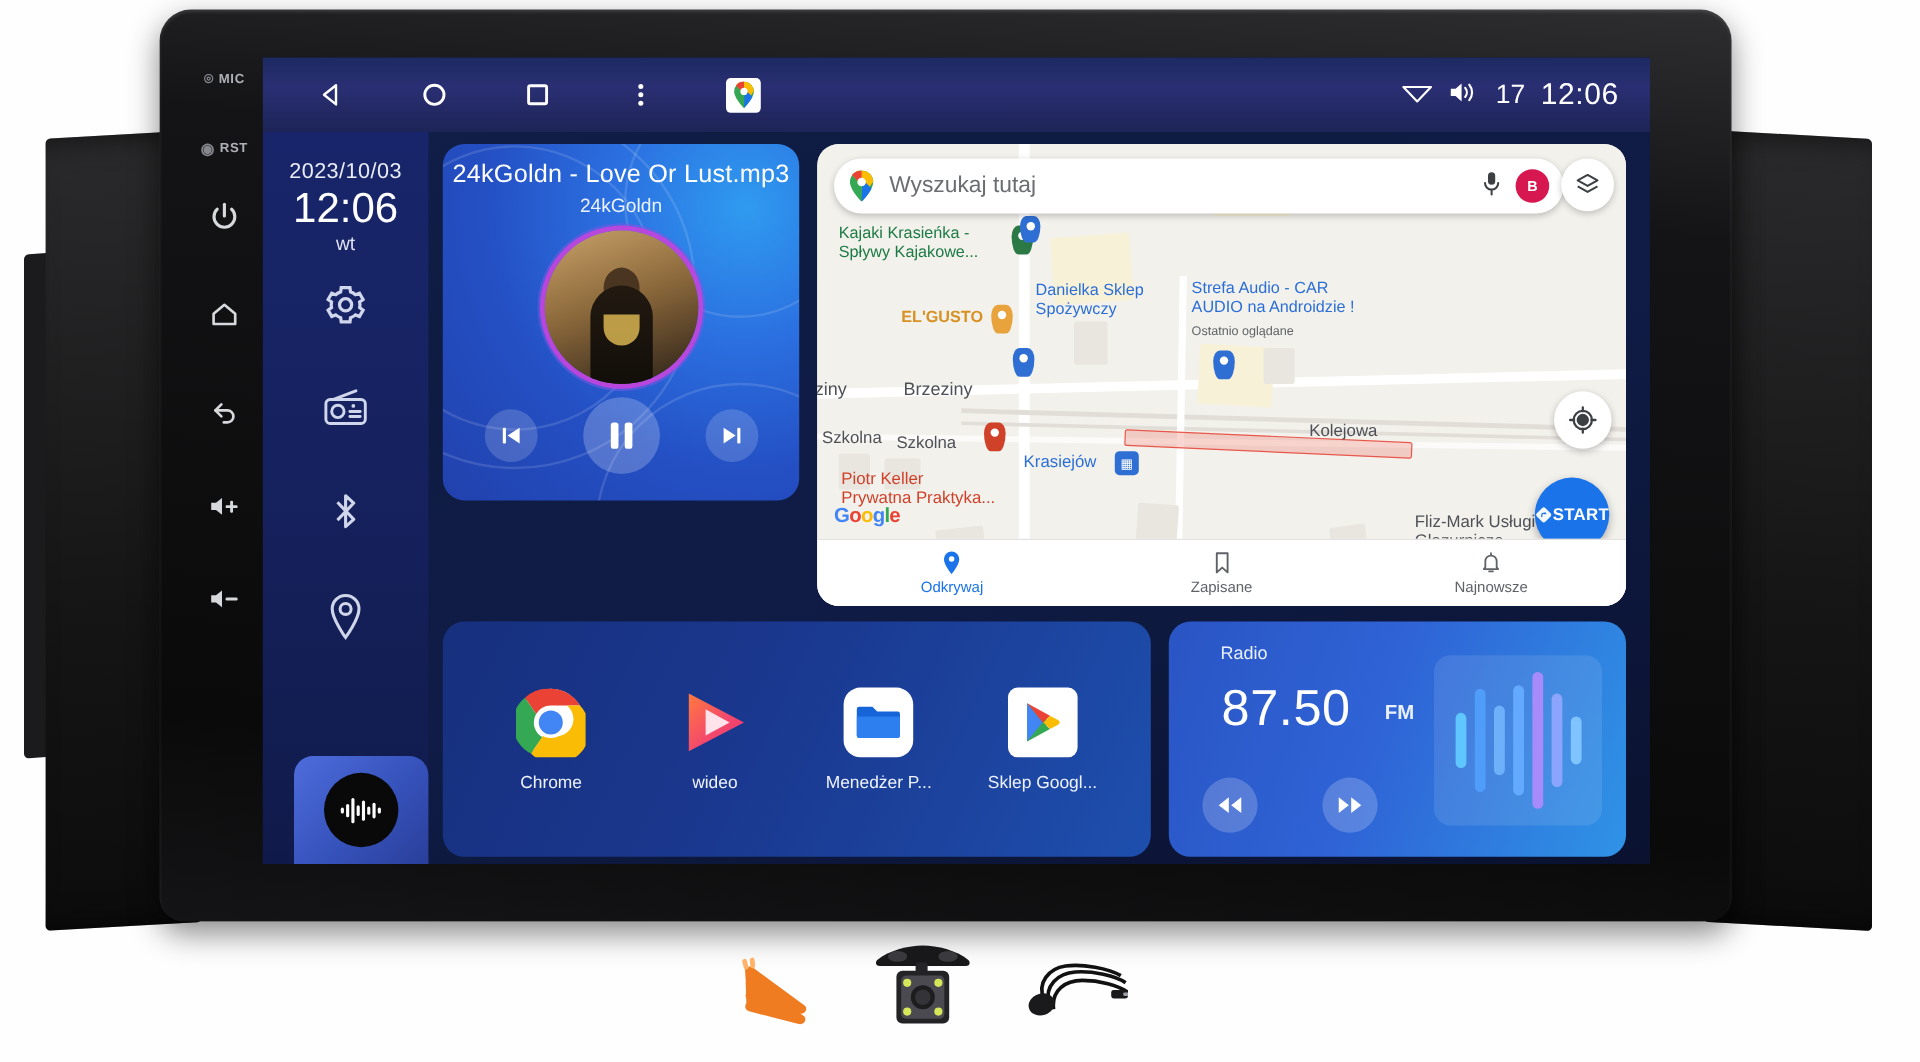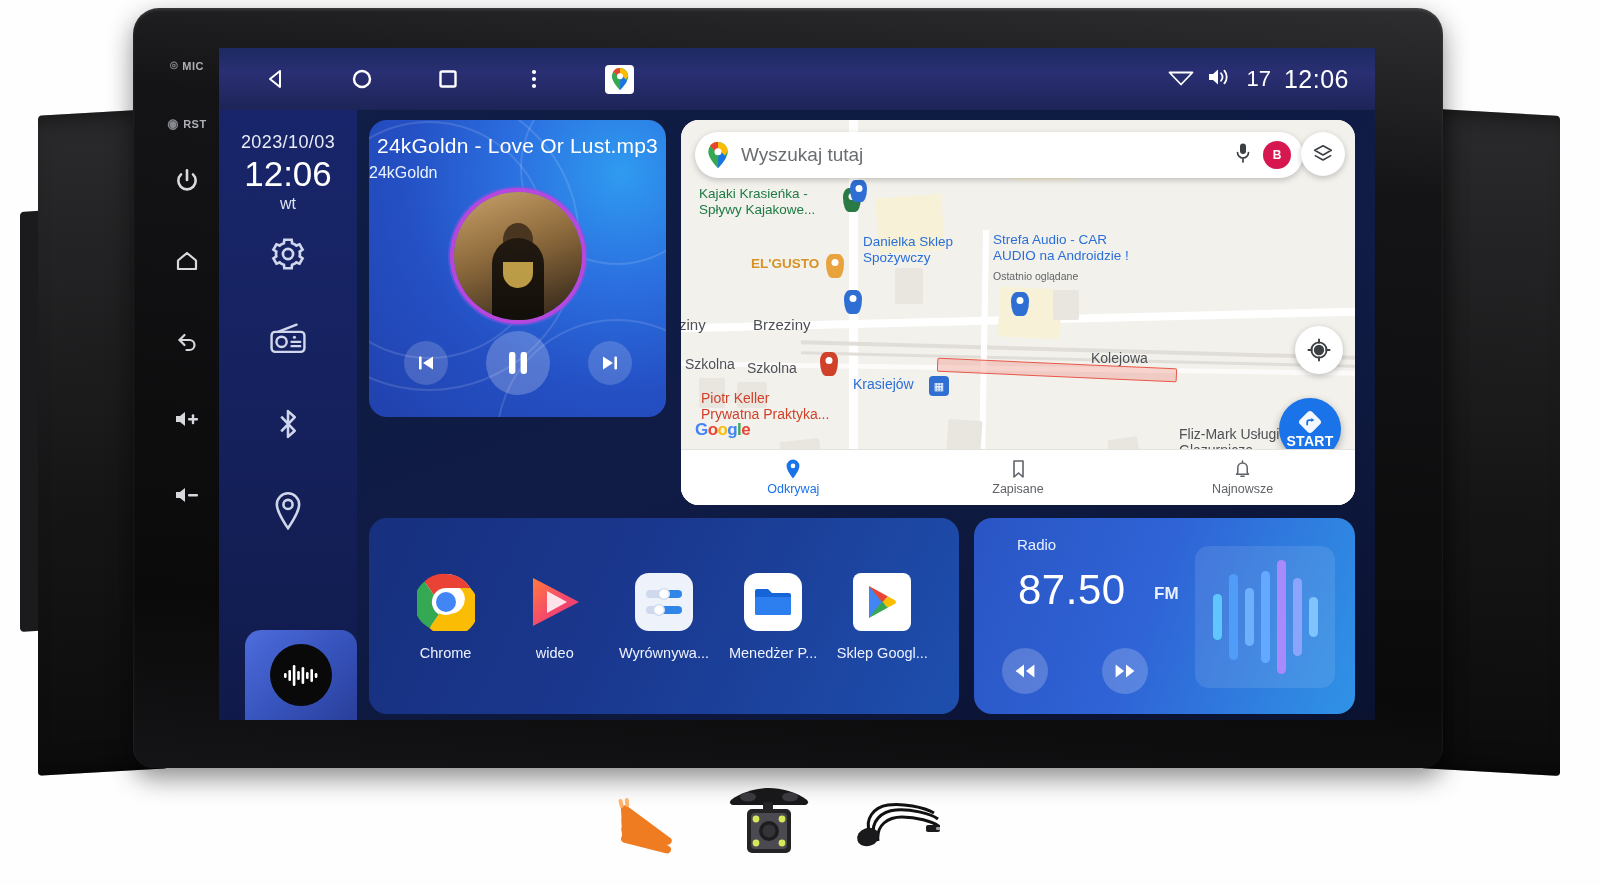--- a/index.html
+++ b/index.html
@@ -68,21 +68,21 @@
 
   
   .card{ position:absolute; border-radius:18px; overflow:hidden; }
 
   
   .musiccard{ left:150px; top:72px; width:297px; height:297px;
     background:radial-gradient(circle at 85% 18%, #2f9bf0 0%, #2b6fe0 32%, #2450c4 62%, #2141ad 100%); }
   .mc-rings{ position:absolute; inset:0; }
   .mc-title{ position:absolute; top:14px; left:0; width:100%; text-align:center;
     color:#fff; font-size:21px; letter-spacing:.2px; }
-  .mc-artist{ position:absolute; top:44px; left:0; width:100%; 
+  .mc-artist{ position:absolute; top:44px; left:0; width:100%; text-align:center;
     color:#eaf2ff; font-size:16px; }
   .mc-art{ position:absolute; left:50%; transform:translateX(-50%); top:72px;
     width:128px; height:128px; border-radius:50%;
     background:linear-gradient(160deg,#c9a26a 0%,#8d6a3c 45%,#2a2017 100%);
     box-shadow:0 0 0 4px rgba(190,70,220,.95), 0 0 0 6px rgba(120,90,230,.55); overflow:hidden; }
   .mc-art .fig{ position:absolute; left:50%; top:36%; transform:translateX(-50%);
     width:52px; height:82px; background:linear-gradient(180deg,#221a11 0%,#120e09 100%);
     border-radius:26px 26px 6px 6px; }
   .mc-art .head{ position:absolute; left:50%; top:24%; transform:translateX(-50%);
     width:30px; height:34px; border-radius:50%; background:#4a3520; }
@@ -107,21 +107,21 @@
   .sb-text{ color:#6a6d72; font-size:19px; flex:1; }
   .avatar{ width:28px; height:28px; border-radius:50%; background:#d7174f; color:#fff;
     font-size:12px; display:flex; align-items:center; justify-content:center; font-weight:700; }
   .layerbtn{ position:absolute; right:10px; top:12px; width:44px; height:44px; border-radius:50%;
     background:#fff; display:flex; align-items:center; justify-content:center;
     box-shadow:0 2px 6px rgba(0,0,0,.22); }
   .locbtn{ position:absolute; right:12px; top:206px; width:48px; height:48px; border-radius:50%;
     background:#fff; display:flex; align-items:center; justify-content:center;
     box-shadow:0 2px 6px rgba(0,0,0,.25); }
   .startbtn{ position:absolute; right:14px; top:278px; width:62px; height:62px; border-radius:50%;
-    background:#1a73e8; display:flex; flex-direction:column; align-items:center;
+    background:#1a73e8; display:flex; flex-direction:row; align-items:center;
     justify-content:center; color:#fff; box-shadow:0 3px 8px rgba(0,0,0,.3); }
   .startbtn .slabel{ font-size:14px; font-weight:700; letter-spacing:.3px; margin-top:-2px; }
   .mlabel{ position:absolute; font-size:13.5px; line-height:1.15; white-space:pre-line; }
   .mlabel.green{ color:#1c7a44; }
   .mlabel.blue{ color:#2b6fd6; }
   .mlabel.red{ color:#d0412a; }
   .mlabel.dark{ color:#4d5157; }
   .mlabel.orange{ color:#d79124; }
   .mlabel.sub{ font-size:10.5px; color:#5f6468; }
   .pin{ position:absolute; width:18px; height:24px; border-radius:50% 50% 50% 50%/60% 60% 100% 100%; }
@@ -513,35 +513,20 @@
                     <stop offset="1" stop-color="#e8356d"></stop>
               </linearGradient>
                 </defs>
               <path d="M8 4 54 28 8 52z" fill="url(#gv)"></path>
               <path d="M22 17 42 28 22 39z" fill="#ffe3ea"></path>
             </svg>
           </div>
           <div class="nm">wideo</div>
         </div>
 
-        <div class="app">
-          <div class="ic">
-            <div class="sq" style="background:#eef2fa;">
-              <svg width="40" height="34" viewBox="0 0 40 34">
-                <rect x="2" y="5" width="24" height="8" rx="4" fill="#cfd9ec"></rect>
-                <rect x="16" y="5" width="22" height="8" rx="4" fill="#2f86e8"></rect>
-                <circle cx="20" cy="9" r="5.4" fill="#fff" stroke="#cfd9ec" stroke-width="1.4"></circle>
-                <rect x="2" y="21" width="16" height="8" rx="4" fill="#cfd9ec"></rect>
-                <rect x="12" y="21" width="26" height="8" rx="4" fill="#2f86e8"></rect>
-                <circle cx="15" cy="25" r="5.4" fill="#fff" stroke="#cfd9ec" stroke-width="1.4"></circle>
-              </svg>
-            </div>
-          </div>
-          <div class="nm">Wyrównywa...</div>
-        </div>
 
         <div class="app">
           <div class="ic">
             <div class="sq">
               <svg width="40" height="32" viewBox="0 0 40 32">
                 <path d="M2 5a2 2 0 0 1 2-2h11l4 4h17a2 2 0 0 1 2 2v18a2 2 0 0 1-2 2H4a2 2 0 0 1-2-2z" fill="#1565d8"></path>
                 <path d="M2 11h36v16a2 2 0 0 1-2 2H4a2 2 0 0 1-2-2z" fill="#2d7ff0"></path>
               </svg>
             </div>
           </div>

